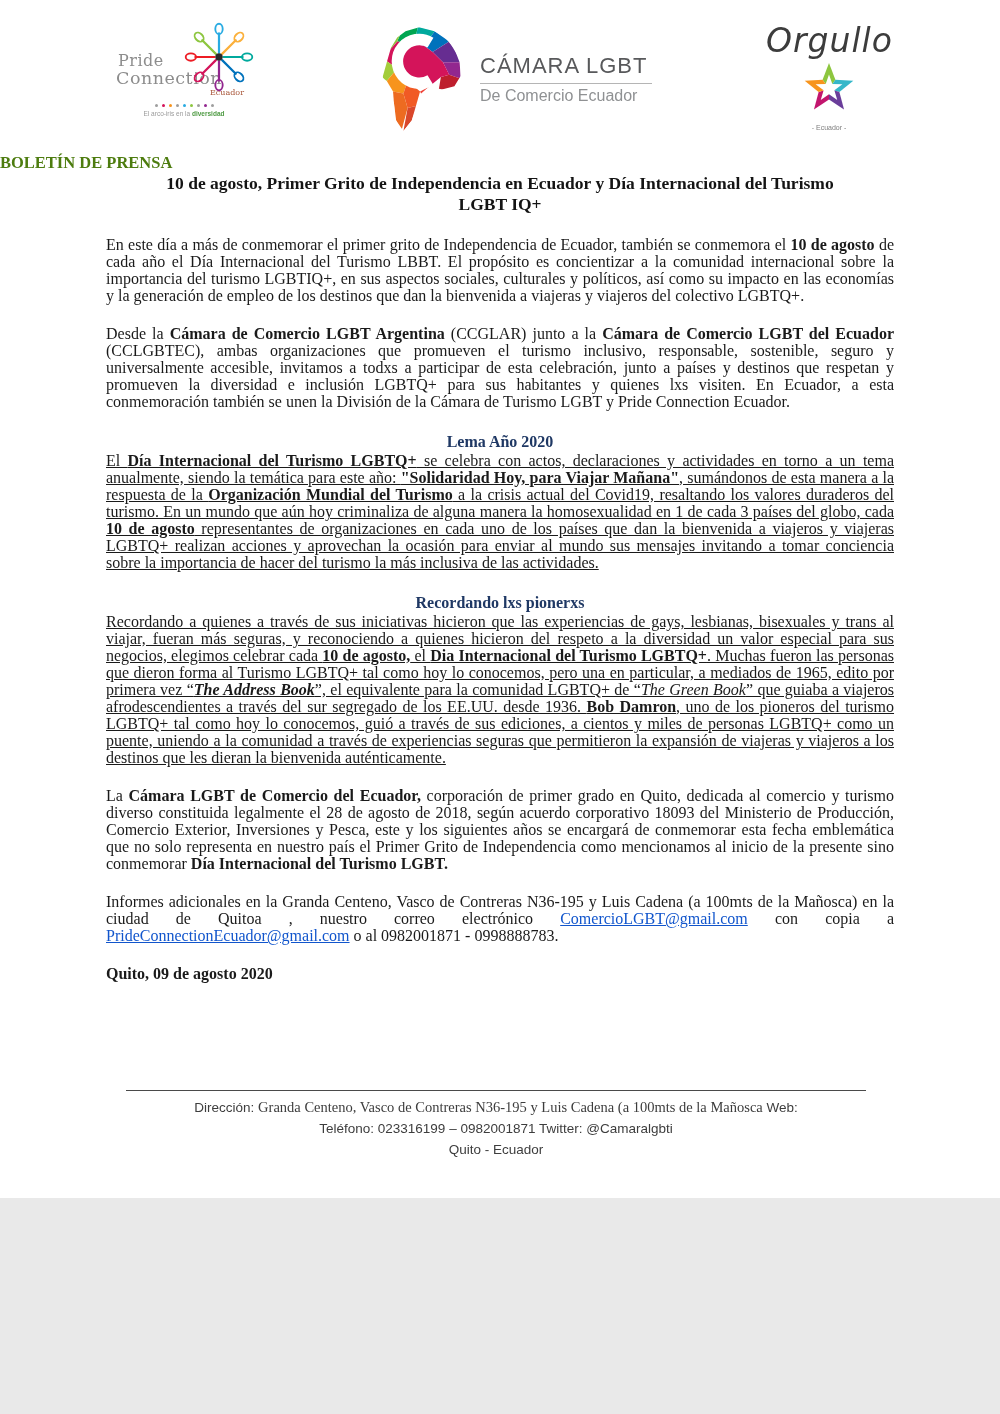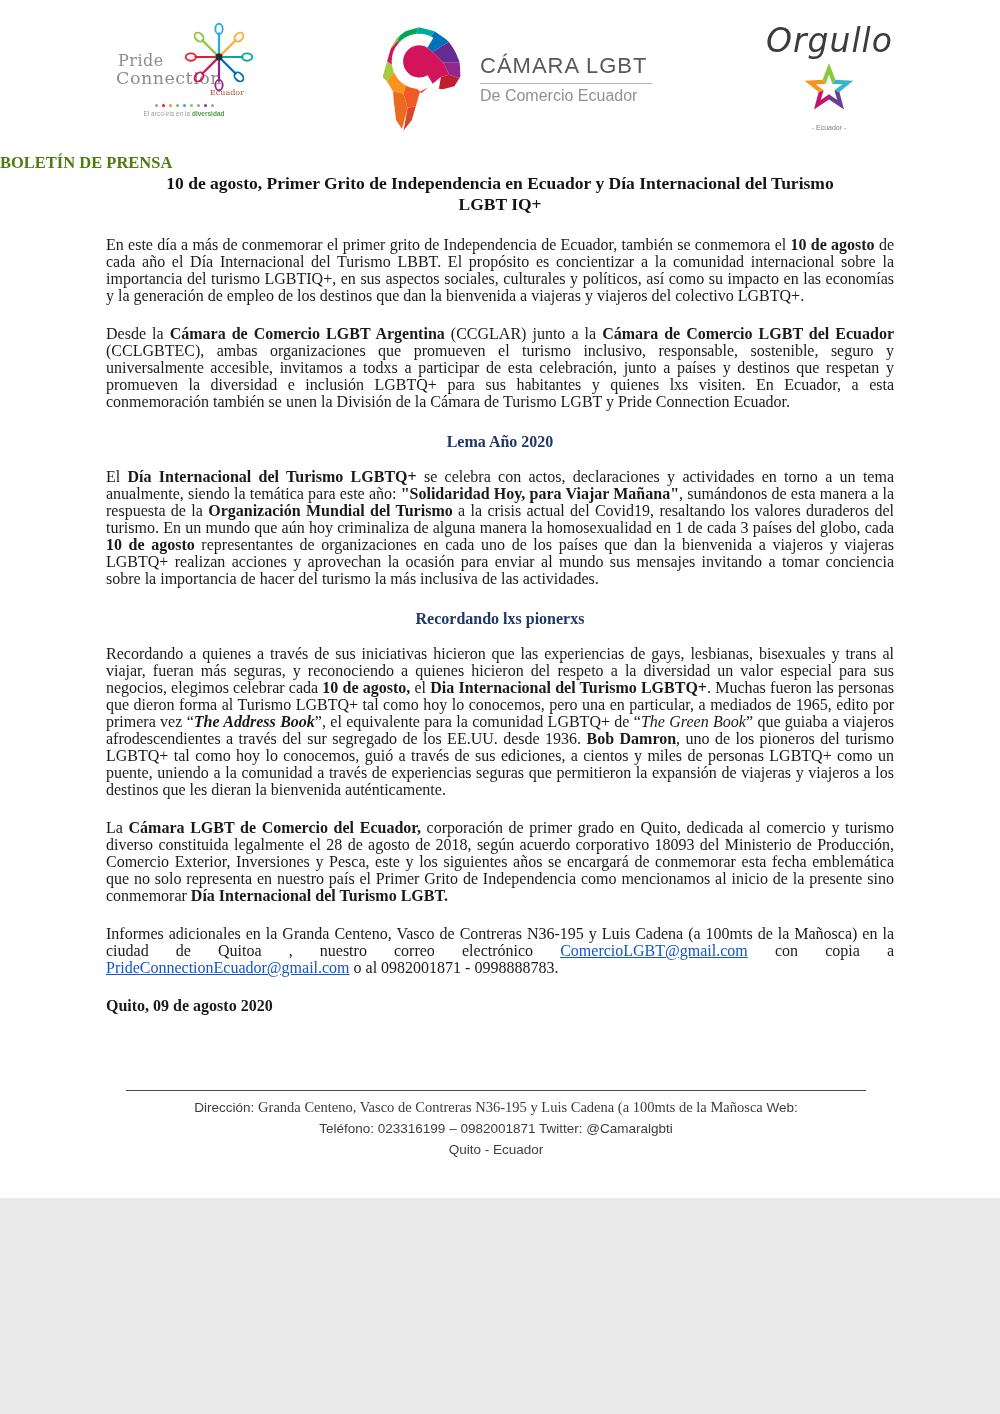--- a/index.html
+++ b/index.html
@@ -40,21 +40,21 @@
   
   .kicker{text-align:left;font-weight:bold;font-size:16.5px;color:#4d7c0f;
     margin-top:8px;line-height:21px;}
   .main-title{text-align:center;font-weight:bold;font-size:17.5px;color:#141414;
     line-height:21px;}
   
   .body{padding:0 106px;}
   .body p{margin:21px 0 0 0;font-size:16px;line-height:17px;text-align:justify;}
   .sec{margin:21px 0 0 0;font-size:16px;line-height:21px;text-align:center;
     color:#1f3864;font-weight:bold;}
-  p.after-heading{margin-top:16px;}
+  p.after-heading{margin-top:0;text-decoration:underline;}
   .b{font-weight:bold;}
   .i{font-style:italic;}
   .lnk{color:#1155cc;text-decoration:underline;cursor:pointer;}
   .dateline{text-align:left;font-weight:bold;}
   .closing{margin-top:62px;text-align:center;}
   .closing-1{font-weight:bold;font-size:16px;line-height:21px;color:#141414;}
   .closing-2{font-weight:bold;font-size:16.5px;line-height:22px;color:#1f3864;
     letter-spacing:.2px;}
   
   .footer{position:absolute;left:0;right:8px;bottom:38px;text-align:center;

